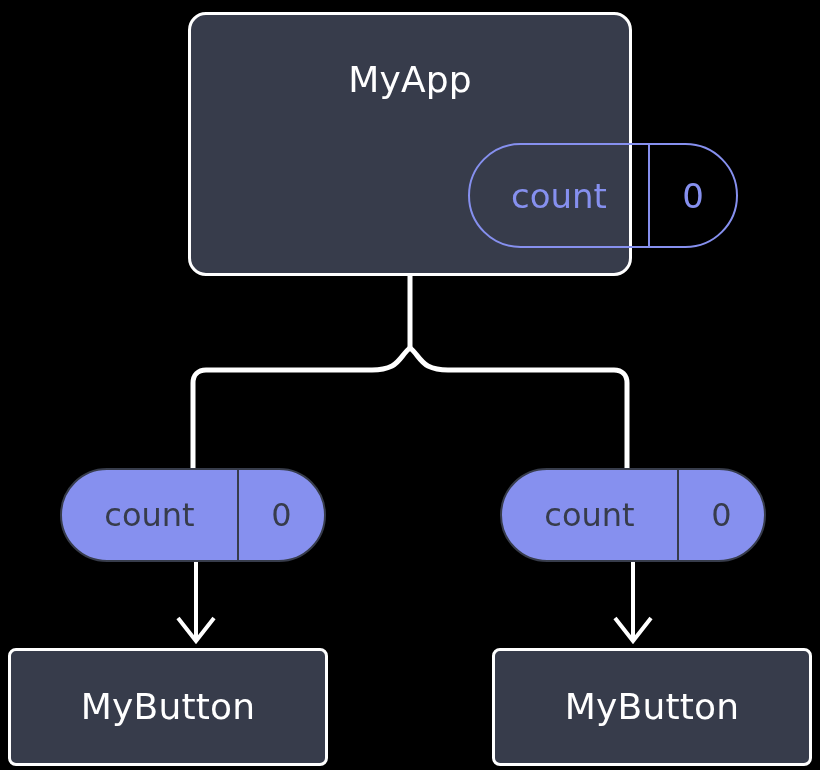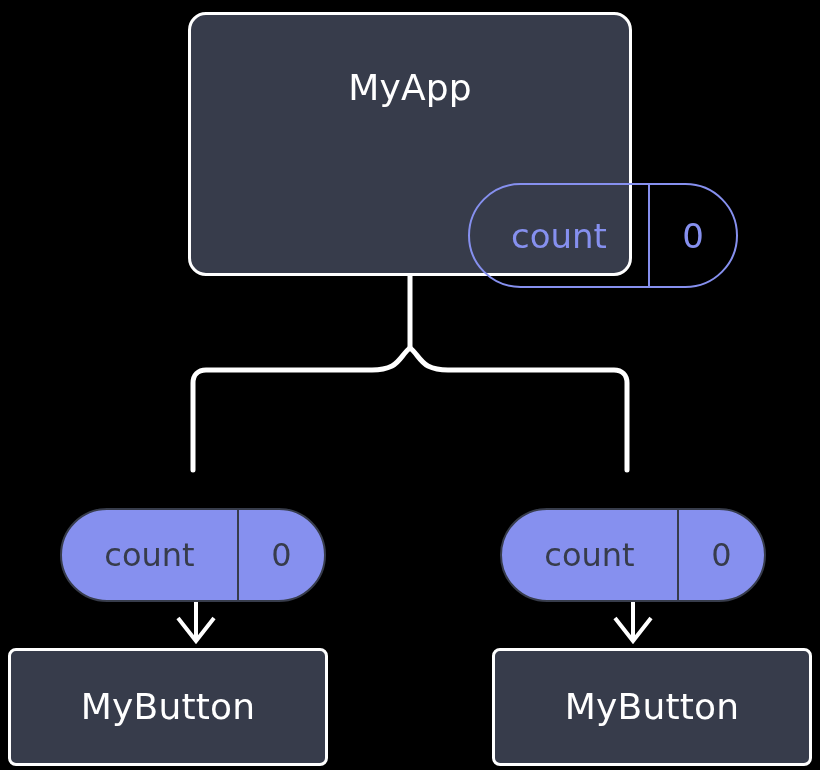--- a/index.html
+++ b/index.html
@@ -53,21 +53,21 @@
     top: 12px;
     width: 444px;
     height: 264px;
     border-radius: 18px;
     display: block;
   }
   #app-title {
     position: absolute;
     left: 0;
     right: 0;
-    top: 55px;
+    top: 47px;
     text-align: center;
   }
 
   #btn-box-left {
     left: 8px;
     top: 648px;
     width: 320px;
     height: 118px;
   }
   #btn-box-right {
@@ -78,21 +78,20 @@
   }
 
   
   .pill {
     position: absolute;
     box-sizing: border-box;
     display: flex;
     align-items: stretch;
     border-radius: 999px;
     overflow: hidden;
-    margin-top: 40px;
   }
   .pill .pill-key,
   .pill .pill-val {
     display: flex;
     align-items: center;
     justify-content: center;
     line-height: 1;
     white-space: nowrap;
   }
 

